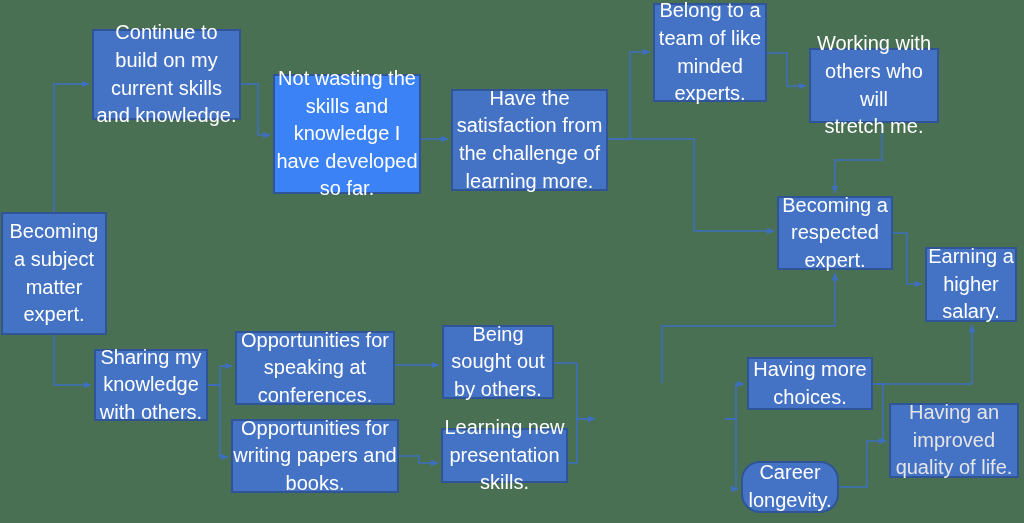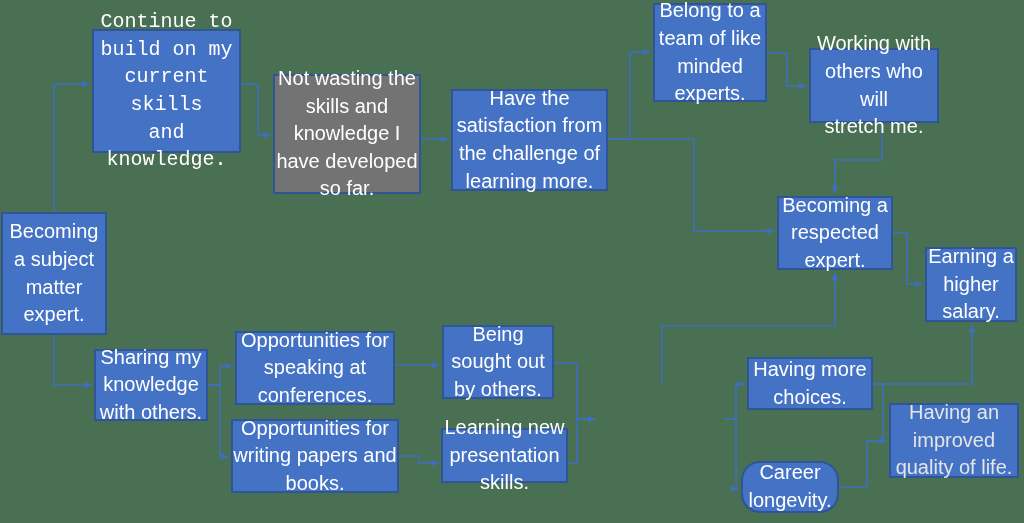--- a/index.html
+++ b/index.html
@@ -66,27 +66,27 @@
       <polyline points="873,384 883,384 883,441 886,441" stroke="#3E6FBF" marker-end="url(#arrow)"></polyline>
       <polyline points="839,487 867,487 867,441 886,441" stroke="#3E6FBF" marker-end="url(#arrow)"></polyline>
       <polyline points="893,233 907,233 907,284 922,284" stroke="#3E6FBF" marker-end="url(#arrow)"></polyline>
     </svg>
 <div class="node" style="left: 1px; top: 212px; width: 106px; height: 123px; background: rgb(68, 114, 196); border-color: rgb(47, 85, 151); color: rgb(255, 255, 255);">
       <span class="lbl">Becoming
 a subject
 matter
 expert.</span>
     </div>
-    <div class="node" style="left: 92px; top: 29px; width: 149px; height: 124px; background: rgb(68, 114, 196); border-color: rgb(47, 85, 151); color: rgb(255, 255, 255); font-family: Liberation Mono, monospace;">
+    <div class="node" style="left: 92px; top: 29px; width: 149px; height: 91px; background: rgb(68, 114, 196); border-color: rgb(47, 85, 151); color: rgb(255, 255, 255);">
       <span class="lbl">Continue to
 build on my
 current skills
 and knowledge.</span>
     </div>
-    <div class="node" style="left: 273px; top: 74px; width: 148px; height: 120px; background: #737373; border-color: rgb(47, 85, 151); color: rgb(255, 255, 255);">
+    <div class="node" style="left: 273px; top: 74px; width: 148px; height: 120px; background: #3b82f6; border-color: rgb(47, 85, 151); color: rgb(255, 255, 255);">
       <span class="lbl">Not wasting the
 skills and
 knowledge I
 have developed
 so far.</span>
     </div>
     <div class="node" style="left: 451px; top: 89px; width: 157px; height: 102px; background: rgb(68, 114, 196); border-color: rgb(47, 85, 151); color: rgb(255, 255, 255);">
       <span class="lbl">Have the
 satisfaction from
 the challenge of

